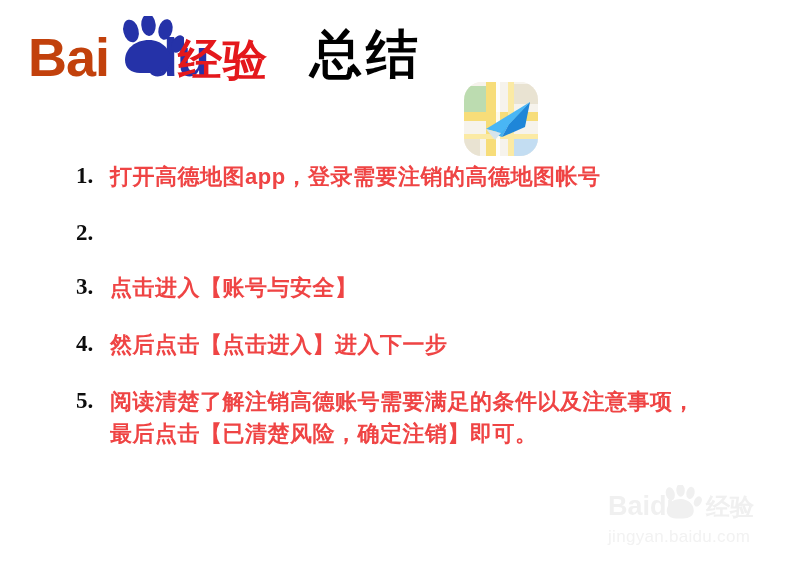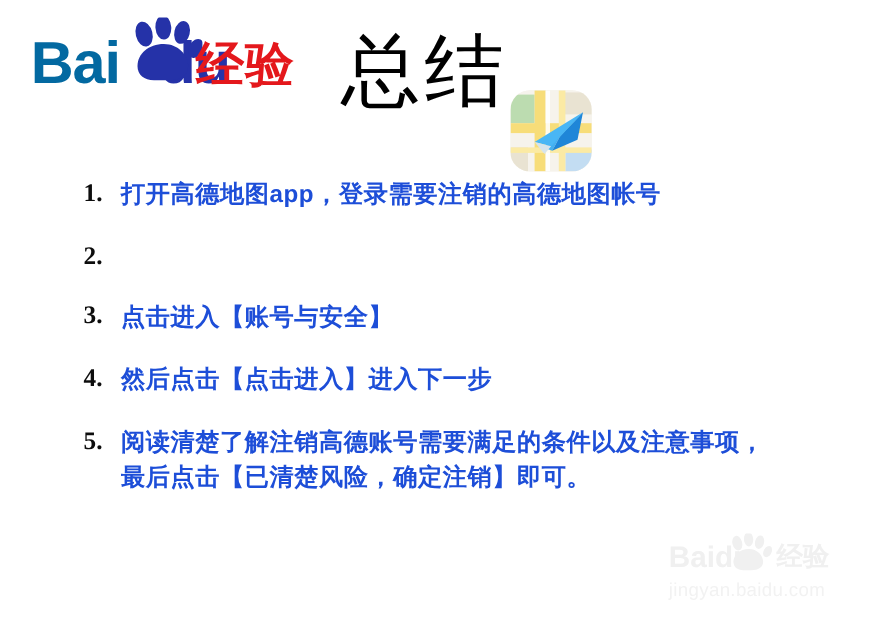--- a/index.html
+++ b/index.html
@@ -28,21 +28,21 @@
     position: absolute;
     left: 0;
     top: 14px;
     font-size: 54px;
     font-weight: bold;
     letter-spacing: -1px;
     line-height: 1;
     white-space: nowrap;
     font-family: "Liberation Sans", "DejaVu Sans", sans-serif;
   }
-  #brand-logo .wm-bai { color: #0369a1; margin-top: 48px; }
+  #brand-logo .wm-bai { color: #c2410c; margin-top: 48px; }
   #brand-logo .wm-du  { color: #2532a8; margin-left: 36px; }
   #brand-logo .logo-cn {
     position: absolute;
     left: 150px;
     top: 22px;
     font-size: 44px;
     font-weight: bold;
     color: #e4181c;
     line-height: 1;
     white-space: nowrap;
@@ -55,22 +55,22 @@
     top: 0px;
     width: 66px;
     height: 58px;
   }
 
   
   #page-title {
     position: absolute;
     left: 310px;
     top: 26px;
-    font-size: 72px;
-    font-weight: normal;
+    font-size: 52px;
+    font-weight: bold;
     color: #000000;
     line-height: 1.1;
     letter-spacing: 4px;
     white-space: nowrap;
   }
 
   
   #amap-app-icon {
     position: absolute;
     left: 464px;
@@ -99,21 +99,21 @@
     flex: 0 0 34px;
     font-size: 23px;
     font-weight: bold;
     color: #0d0d0d;
     line-height: 1.35;
     font-family: "Liberation Serif", "DejaVu Serif", serif;
   }
   .step-text {
     font-size: 22px;
     font-weight: bold;
-    color: #1d4ed8;
+    color: #ef4444;
     line-height: 1.55;
     letter-spacing: 0.5px;
   }
   .step-text .step-line-2 {
     display: block;
     font-family: Liberation Mono, monospace;
   }
 
   
   #watermark {

